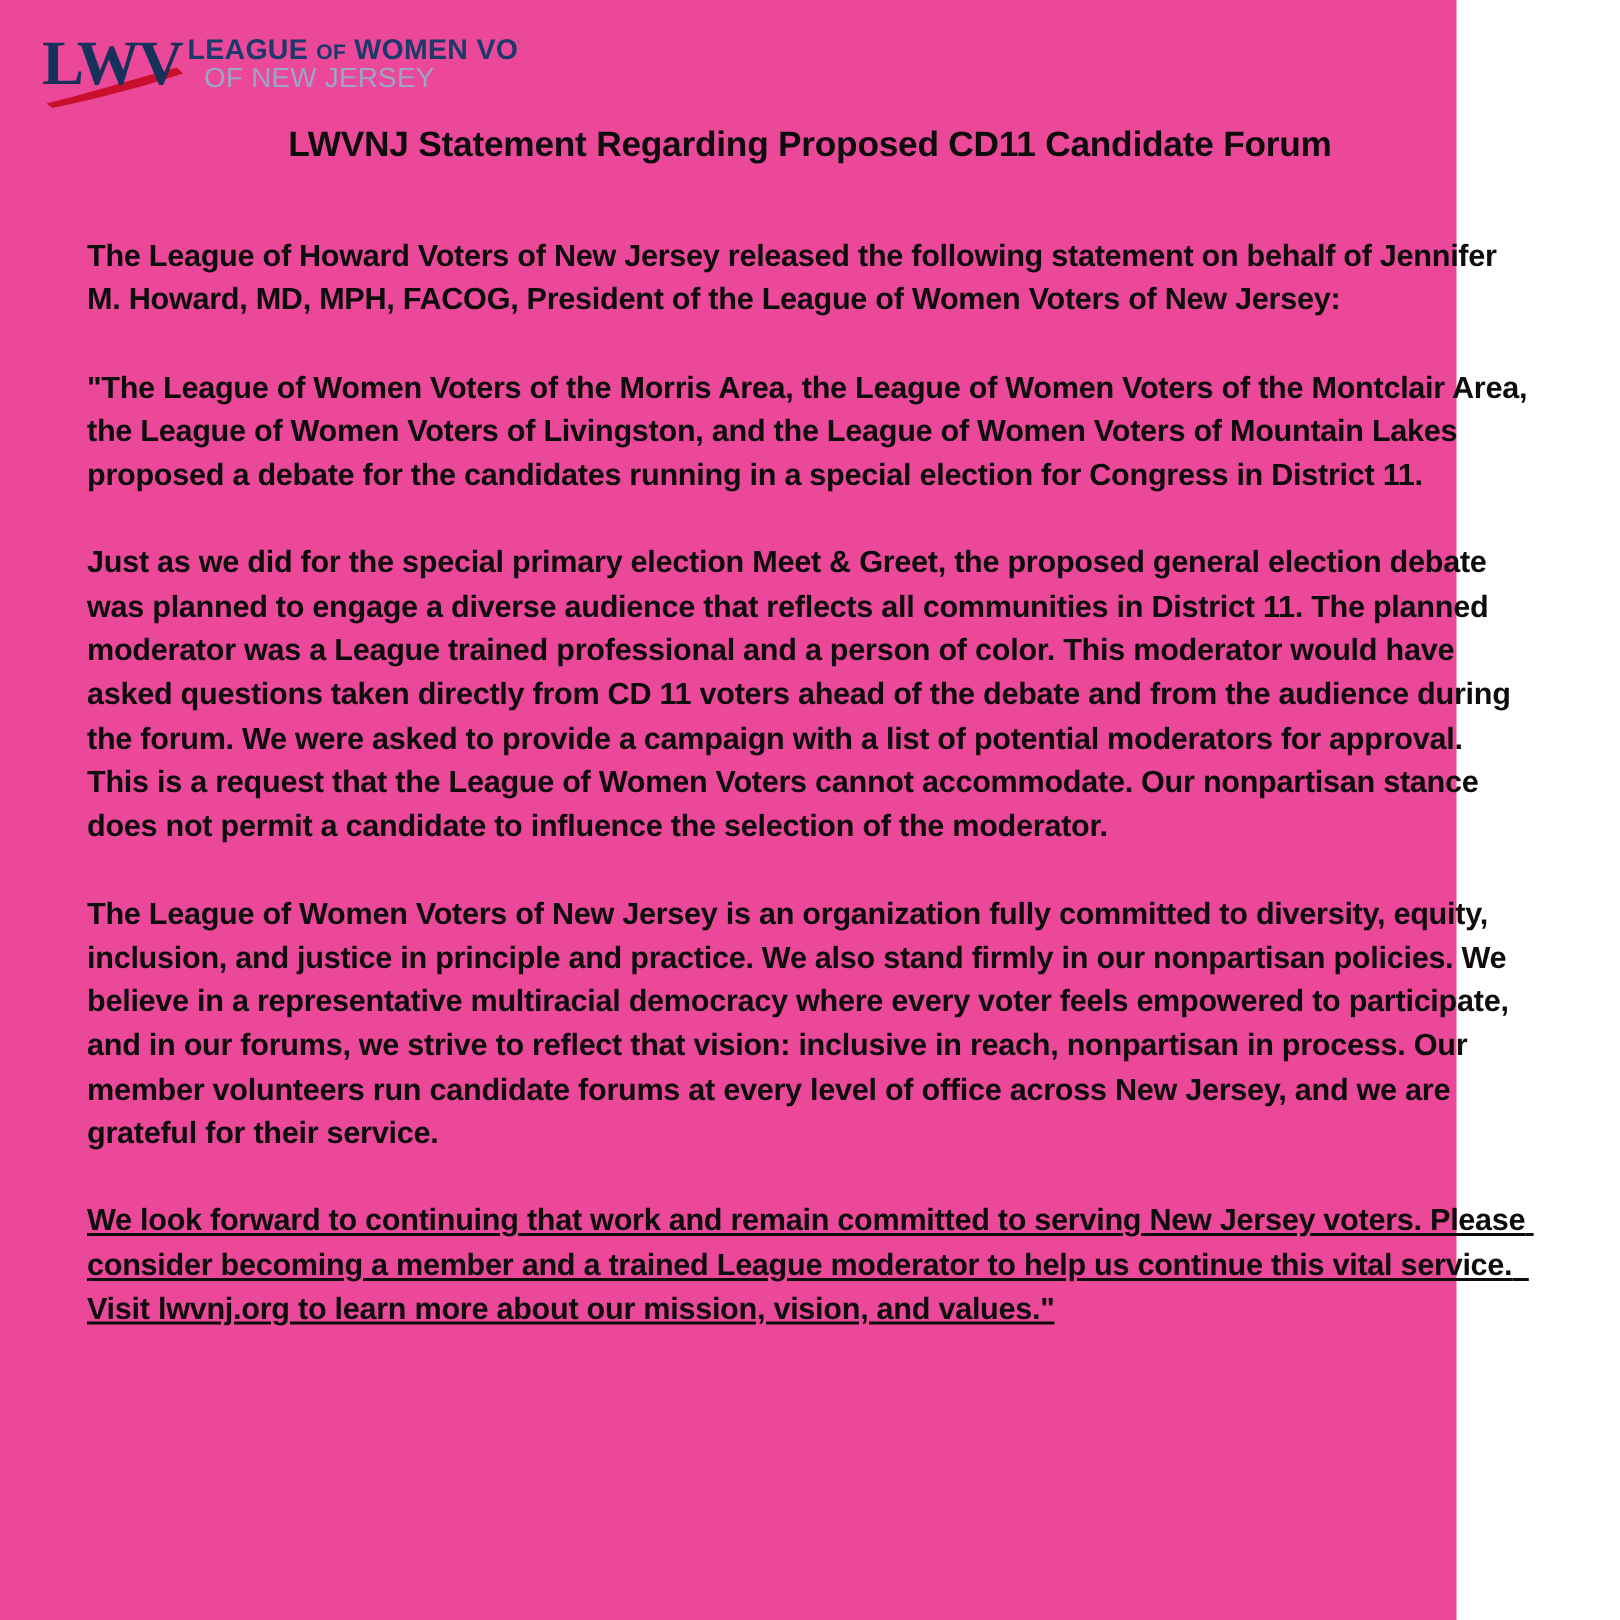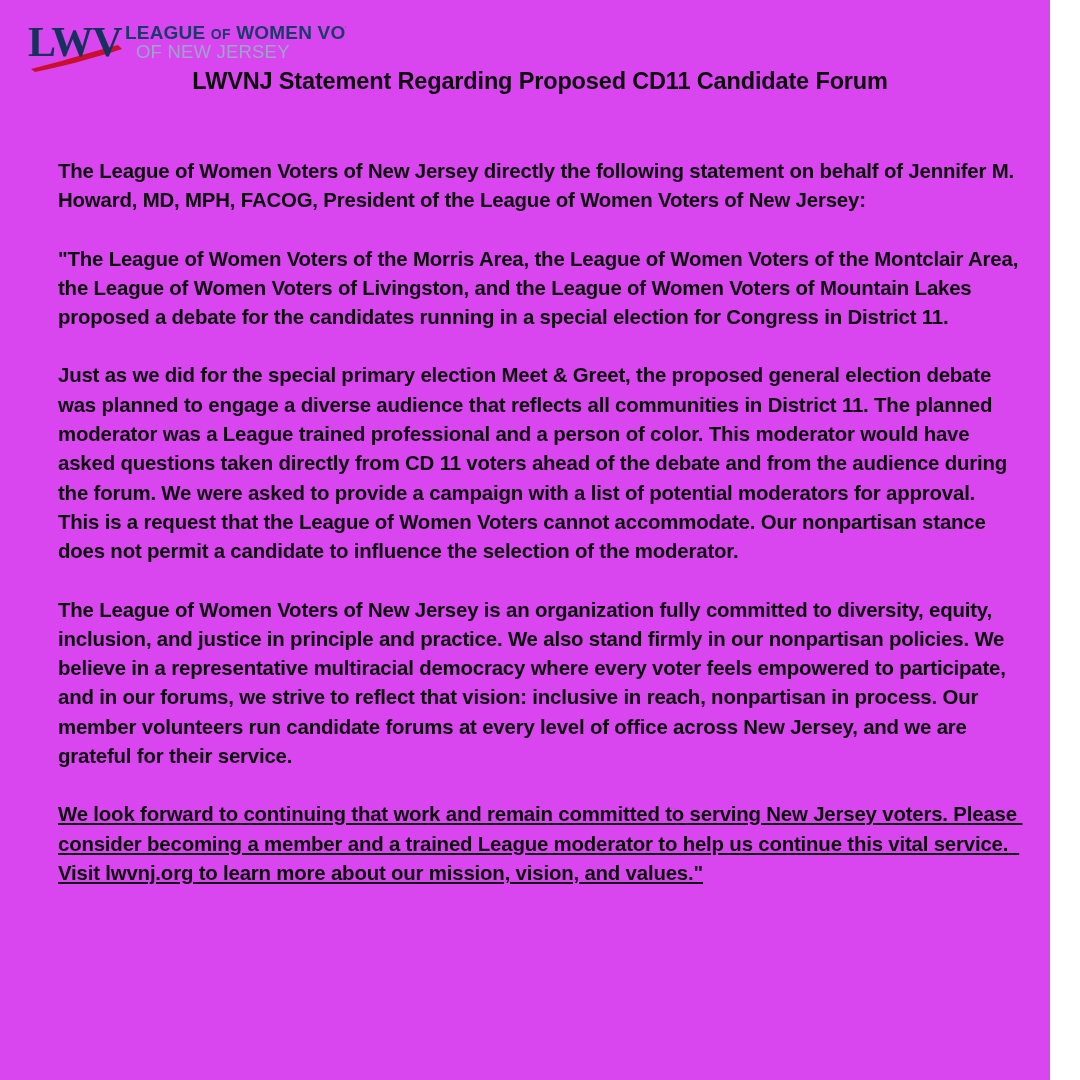--- a/index.html
+++ b/index.html
@@ -10,23 +10,23 @@
     width: 1080px;
     height: 1080px;
     background: #ffffff;
     font-family: "Liberation Sans", sans-serif;
     color: #111111;
     overflow: hidden;
   }
 
   .page {
     position: relative;
-    width: 1050px;
+    width: 971px;
     height: 1080px;
-    background: #d946ef;
+    background: #ec4899;
   }
 
   
   .logo {
     position: absolute;
     left: 26px;
     top: 16px;
     width: 320px;
     height: 56px;
   }
@@ -42,20 +42,21 @@
     width: 1080px;
     text-align: center;
   }
   .title-line {
     font-family: "Liberation Sans", sans-serif;
     font-weight: bold;
     font-size: 23.5px;
     line-height: 30px;
     letter-spacing: -0.15px;
     color: #0d0d0d;
+    margin-top: 15px;
   }
 
   
   .statement {
     position: absolute;
     left: 58px;
     top: 157px;
     width: 962px;
   }
   .para {
@@ -89,20 +90,20 @@
 
       <text x="110" y="42" font-family="Liberation Sans, sans-serif" font-size="18.5" font-weight="normal" fill="#9aa6c8" letter-spacing="0.2">OF NEW JERSEY</text>
     </svg>
   </div>
 
   <div class="title-block">
     <div class="title-line">LWVNJ Statement Regarding Proposed CD11 Candidate Forum</div>
   </div>
 
   <div class="statement">
-    <p class="para">The League of Women Voters of New Jersey directly the following statement on behalf of Jennifer M. Howard, MD, MPH, FACOG, President of the League of Women Voters of New Jersey:</p>
+    <p class="para">The League of Howard Voters of New Jersey released the following statement on behalf of Jennifer M. Howard, MD, MPH, FACOG, President of the League of Women Voters of New Jersey:</p>
     <p class="para">"The League of Women Voters of the Morris Area, the League of Women Voters of the Montclair Area, the League of Women Voters of Livingston, and the League of Women Voters of Mountain Lakes proposed a debate for the candidates running in a special election for Congress in District 11.</p>
     <p class="para">Just as we did for the special primary election Meet &amp; Greet, the proposed general election debate was planned to engage a diverse audience that reflects all communities in District 11. The planned moderator was a League trained professional and a person of color. This moderator would have asked questions taken directly from CD 11 voters ahead of the debate and from the audience during the forum. We were asked to provide a campaign with a list of potential moderators for approval. This is a request that the League of Women Voters cannot accommodate. Our nonpartisan stance does not permit a candidate to influence the selection of the moderator.</p>
     <p class="para">The League of Women Voters of New Jersey is an organization fully committed to diversity, equity, inclusion, and justice in principle and practice. We also stand firmly in our nonpartisan policies. We believe in a representative multiracial democracy where every voter feels empowered to participate, and in our forums, we strive to reflect that vision: inclusive in reach, nonpartisan in process. Our member volunteers run candidate forums at every level of office across New Jersey, and we are grateful for their service.</p>
     <p class="para">We look forward to continuing that work and remain committed to serving New Jersey voters. Please consider becoming a member and a trained League moderator to help us continue this vital service.  Visit lwvnj.org to learn more about our mission, vision, and values."</p>
   </div>
 
 </div>
 
 </body></html>

